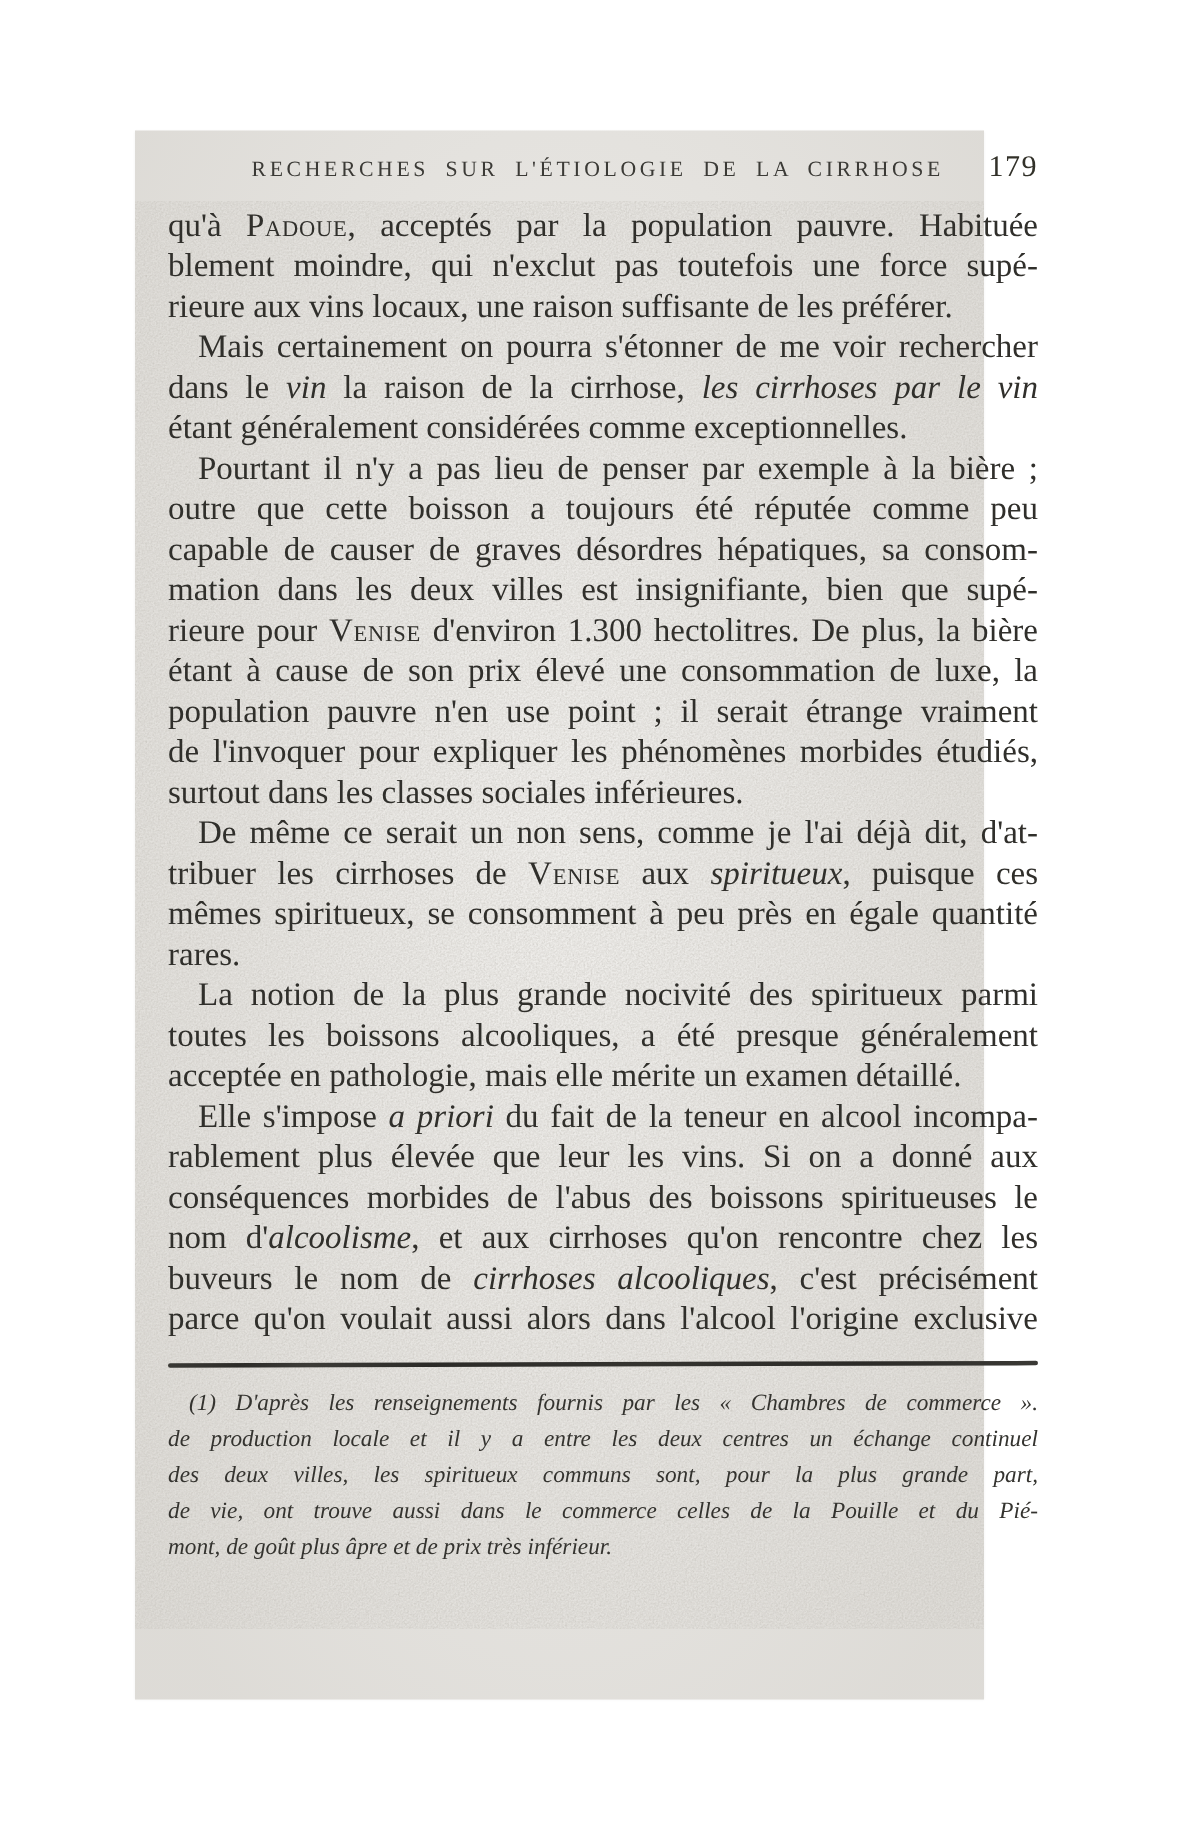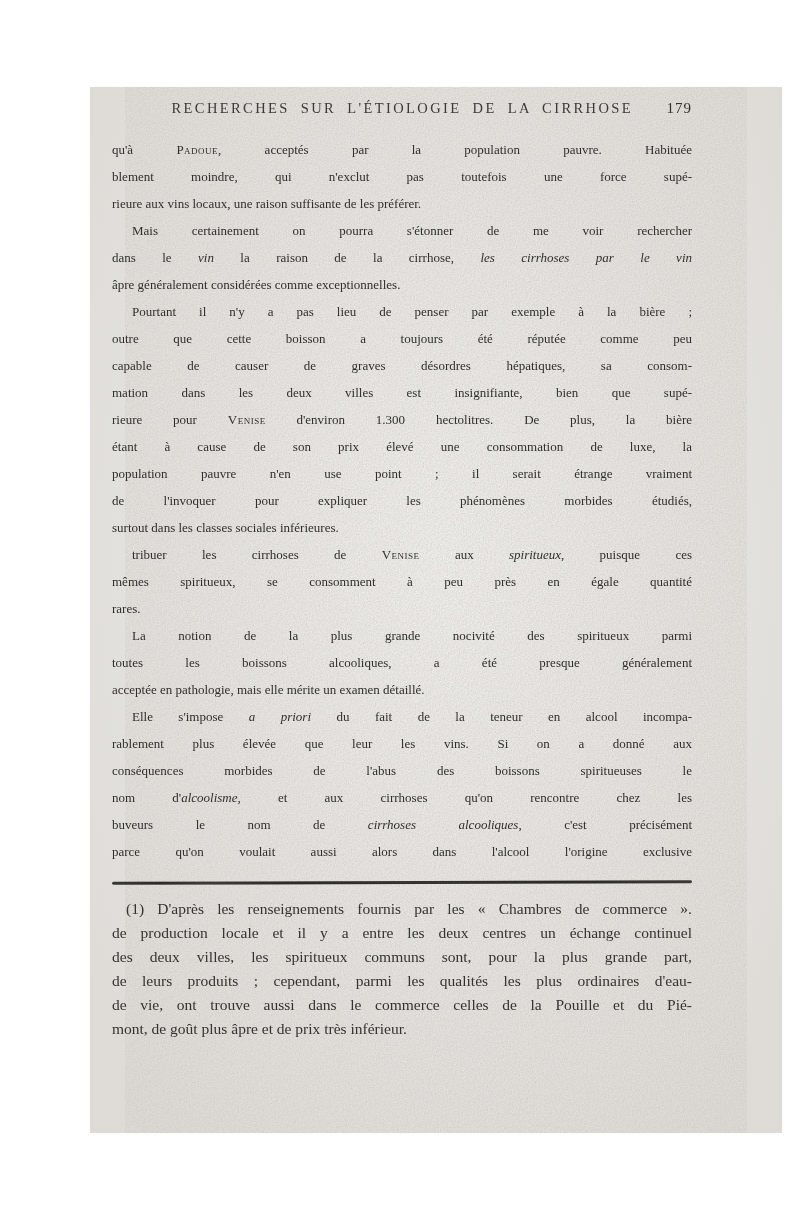--- a/index.html
+++ b/index.html
@@ -9,21 +9,21 @@
     height: 1215px;
     background: #ffffff;
     overflow: hidden;
     font-family: "Liberation Serif", "DejaVu Serif", serif;
   }
 
   .page {
     position: absolute;
     left: 90px;
     top: 87px;
-    width: 692px;
+    width: 566px;
     height: 1046px;
     background:
       radial-gradient(ellipse at 50% 45%, rgba(255,255,255,0.30) 0%, rgba(120,115,105,0.10) 90%),
       #e9e7e3;
     box-shadow: 0 0 2px rgba(0,0,0,0.06);
   }
 
   .noise-svg {
     position: absolute;
     left: 0; top: 0;
@@ -50,29 +50,29 @@
     flex: 1;
     text-align: center;
     font-size: 14.5px;
     letter-spacing: 2.4px;
     word-spacing: 5px;
     color: #3b3a36;
     white-space: nowrap;
     padding-left: 26px;
   }
   .header-pagenum {
-    font-size: 15px;
+    font-size: 20px;
     color: #323129;
     letter-spacing: 1px;
     text-align: right;
   }
 
   .body-text {
     margin-top: 9px;
-    font-size: 13px;
+    font-size: 22px;
     line-height: 27px;
     color: #302f2b;
   }
 
   .line {
     text-align: justify;
     text-align-last: justify;
   }
   .line.lastline {
     text-align-last: left;
@@ -93,20 +93,21 @@
       #34332f 55%, #2c2b28 80%, #3a3935 100%);
     transform: rotate(-0.15deg);
     border-radius: 2px;
   }
 
   .footnote-text {
     margin-top: 13px;
     font-size: 15.5px;
     line-height: 24px;
     color: #34332f;
+    font-style: italic;
   }
   .footnote-text .para.indent .line:first-child {
     text-indent: 14px;
   }
 </style>
 </head>
 <body>
 
 <div class="page">
 
@@ -130,34 +131,35 @@
 
     <div class="body-text" id="body-text">
         <div class="para">
           <div class="line"><span>qu'à </span><span class="sc">Padoue</span><span>, acceptés par la population pauvre. Habituée</span></div>
           <div class="line"><span>blement moindre, qui n'exclut pas toutefois une force supé-</span></div>
           <div class="line lastline"><span>rieure aux vins locaux, une raison suffisante de les préférer.</span></div>
         </div>
         <div class="para indent">
           <div class="line"><span>Mais certainement on pourra s'étonner de me voir rechercher</span></div>
           <div class="line"><span>dans le </span><span class="it">vin</span><span> la raison de la cirrhose, </span><span class="it">les cirrhoses par le vin</span></div>
-          <div class="line lastline"><span>âpre généralement considérées comme exceptionnelles.</span></div>
+          <div class="line lastline"><span>étant généralement considérées comme exceptionnelles.</span></div>
         </div>
         <div class="para indent">
           <div class="line"><span>Pourtant il n'y a pas lieu de penser par exemple à la bière ;</span></div>
           <div class="line"><span>outre que cette boisson a toujours été réputée comme peu</span></div>
           <div class="line"><span>capable de causer de graves désordres hépatiques, sa consom-</span></div>
           <div class="line"><span>mation dans les deux villes est insignifiante, bien que supé-</span></div>
           <div class="line"><span>rieure pour </span><span class="sc">Venise</span><span> d'environ 1.300 hectolitres. De plus, la bière</span></div>
           <div class="line"><span>étant à cause de son prix élevé une consommation de luxe, la</span></div>
           <div class="line"><span>population pauvre n'en use point ; il serait étrange vraiment</span></div>
           <div class="line"><span>de l'invoquer pour expliquer les phénomènes morbides étudiés,</span></div>
           <div class="line lastline"><span>surtout dans les classes sociales inférieures.</span></div>
         </div>
         <div class="para indent">
+          <div class="line"><span>De même ce serait un non sens, comme je l'ai déjà dit, d'at-</span></div>
           <div class="line"><span>tribuer les cirrhoses de </span><span class="sc">Venise</span><span> aux </span><span class="it">spiritueux</span><span>, puisque ces</span></div>
           <div class="line"><span>mêmes spiritueux, se consomment à peu près en égale quantité</span></div>
           <div class="line lastline"><span>rares.</span></div>
         </div>
         <div class="para indent">
           <div class="line"><span>La notion de la plus grande nocivité des spiritueux parmi</span></div>
           <div class="line"><span>toutes les boissons alcooliques, a été presque généralement</span></div>
           <div class="line lastline"><span>acceptée en pathologie, mais elle mérite un examen détaillé.</span></div>
         </div>
         <div class="para indent">
@@ -170,20 +172,19 @@
         </div>
       </div>
 
     <div class="footnote-rule"></div>
 
     <div class="footnote-text" id="footnote-text">
         <div class="para indent">
           <div class="line"><span>(1) D'après les renseignements fournis par les « Chambres de commerce ».</span></div>
           <div class="line"><span>de production locale et il y a entre les deux centres un échange continuel</span></div>
           <div class="line"><span>des deux villes, les spiritueux communs sont, pour la plus grande part,</span></div>
-          <div class="line"><span>de leurs produits ; cependant, parmi les qualités les plus ordinaires d'eau-</span></div>
           <div class="line"><span>de vie, ont trouve aussi dans le commerce celles de la Pouille et du Pié-</span></div>
           <div class="line lastline"><span>mont, de goût plus âpre et de prix très inférieur.</span></div>
         </div>
       </div>
 
   </div>
 </div>
 
 </body></html>

